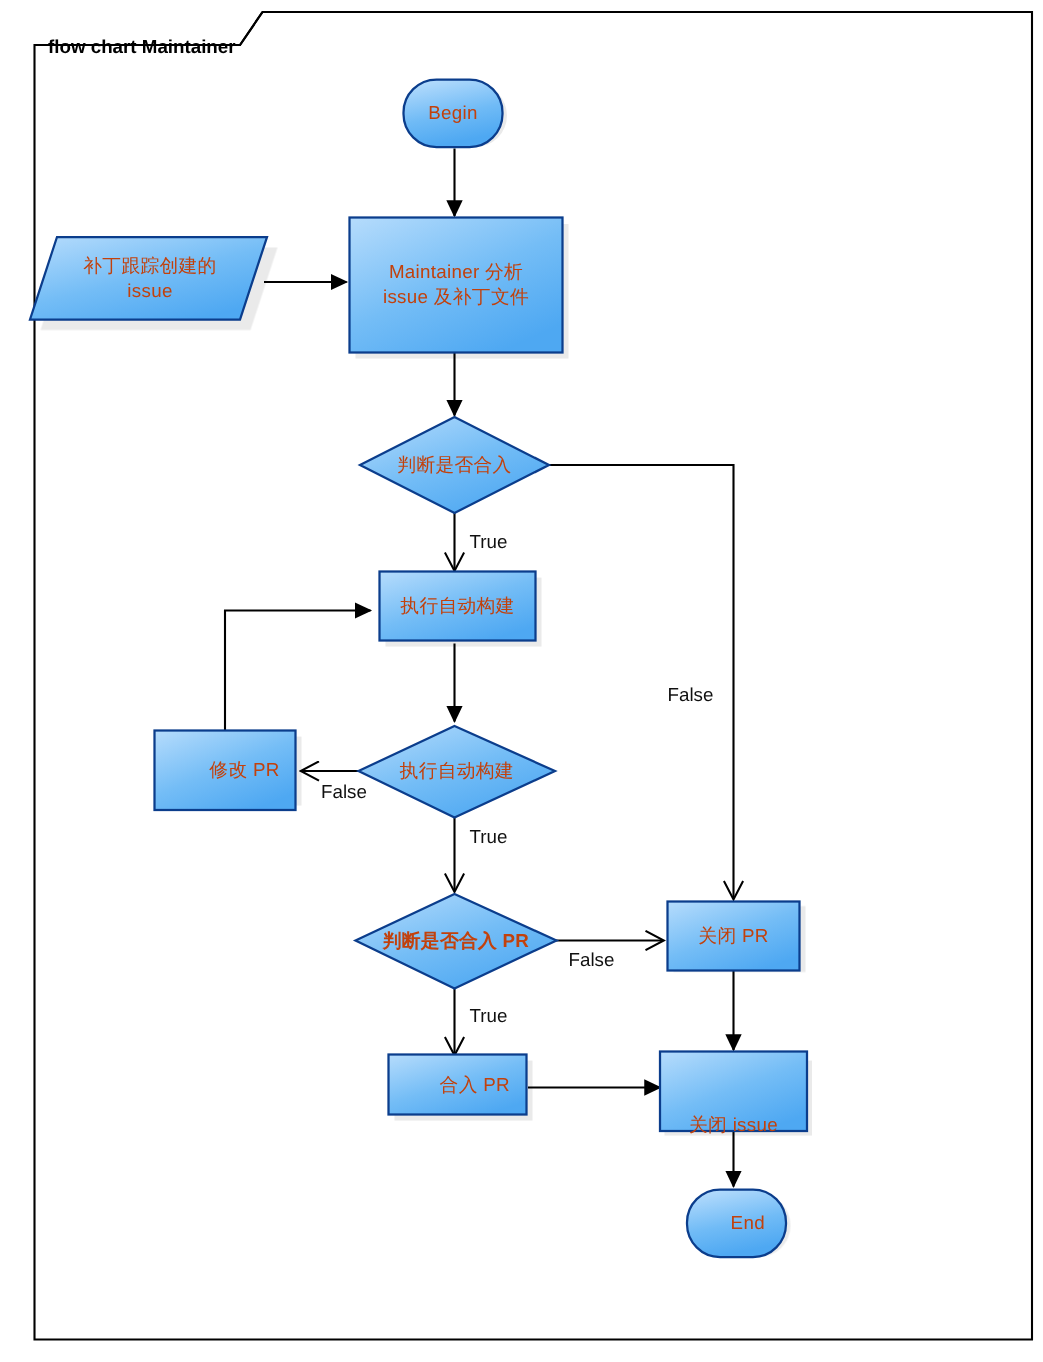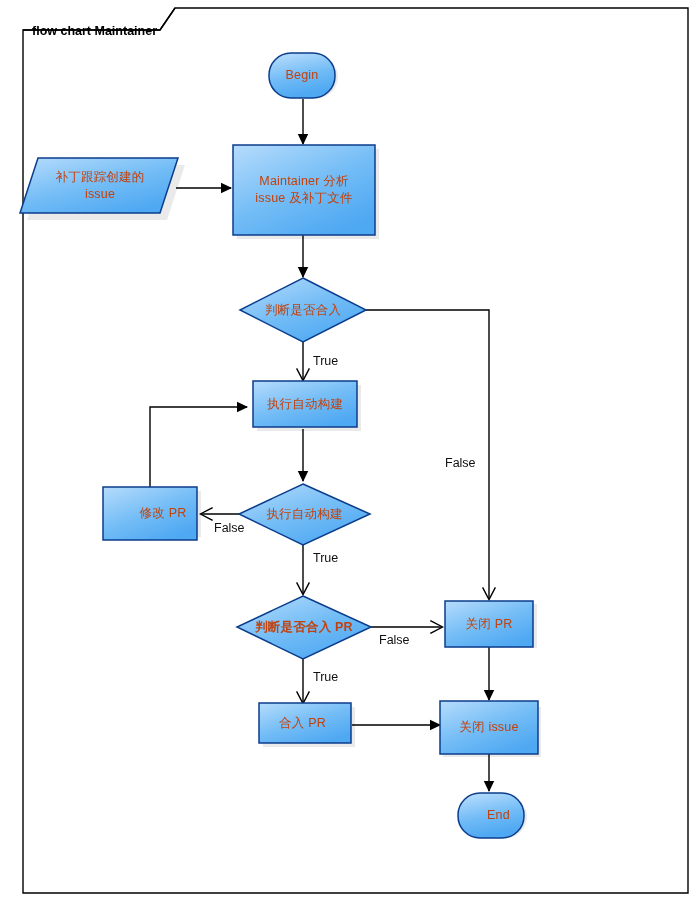--- a/index.html
+++ b/index.html
@@ -156,25 +156,25 @@
   <div class="node-label" style="left:240px; top:278px; width:126px; height:64px;">判断是否合入</div>
 
   <div class="node-label" style="left:253px; top:381px; width:104px; height:46px;">执行自动构建</div>
 
   <div class="node-label" style="left:103px; top:487px; width:94px; height:53px;padding-left:13px;">修改 PR</div>
 
   <div class="node-label" style="left:239px; top:484px; width:131px; height:61px;">执行自动构建</div>
 
   <div class="node-label" style="left:237px; top:596px; width:134px; height:63px;font-weight:bold;">判断是否合入 PR</div>
 
-  <div class="node-label" style="left:259px; top:703px; width:87px; height:40px;border-radius:12px;">合入 PR</div>
+  <div class="node-label" style="left:273px; top:703px; width:87px; height:40px;border-radius:12px;">合入 PR</div>
 
   <div class="node-label" style="left:445px; top:601px; width:88px; height:46px;">关闭 PR</div>
 
-  <div class="node-label" style="left:440px; top:701px; width:98px; height:53px;">关闭 issue</div>
+  <div class="node-label" style="left:440px; top:724px; width:98px; height:53px;">关闭 issue</div>
 
   <div class="node-label" style="left:458px; top:793px; width:81px; height:45px;">End</div>
 
   <div class="edge-label" style="left:313px; top:354px;">True</div>
 
   <div class="edge-label" style="left:445px; top:456px;">False</div>
 
   <div class="edge-label" style="left:214px; top:521px;">False</div>
 
   <div class="edge-label" style="left:313px; top:551px;">True</div>

